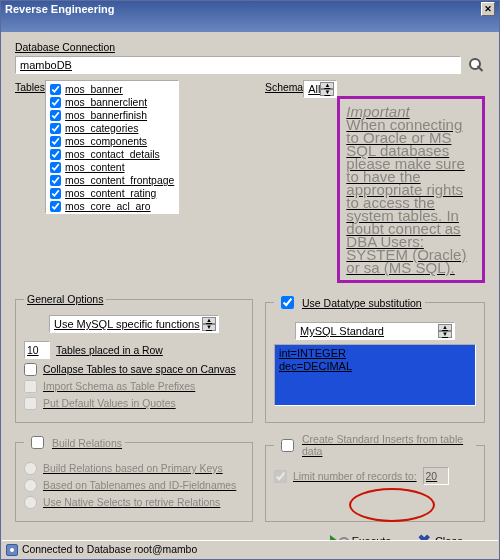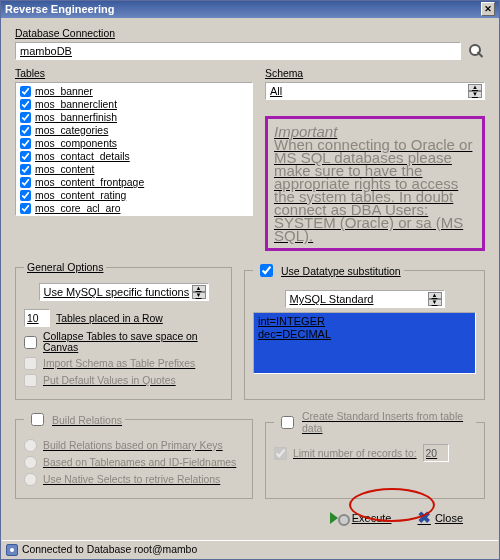--- a/index.html
+++ b/index.html
@@ -10,34 +10,34 @@
     color: #000;
     background: #fff;
     width: 500px;
     height: 560px;
     overflow: hidden;
   }
   .window { width: 500px; height: 560px; border: 1px solid #5a6b9c; background: #d4d0c8; position: relative; }
   .titlebar {
     background: linear-gradient(#3a5a9c, #6a86c0);
     color: #fff; font-weight: bold;
-    height: 17px; line-height: 17px; padding: 0 4px;
+    height: 31px; line-height: 17px; padding: 0 4px;
     display: flex; justify-content: space-between;
     font-size: 11px;
     gap: 36px;
   }
   .titlebar .close {
     width: 14px; height: 14px; margin-top: 1px;
     background: #d4d0c8; color: #000; text-align: center; line-height: 12px;
     border: 1px solid #fff; border-right-color:#666; border-bottom-color:#666;
     font-size: 9px;
   }
   .content { padding: 8px 14px 4px 14px; text-decoration: underline; }
   .row { display: flex; gap: 12px; }
-  .col { display: flex; flex-direction: column; }
+  .col { display: flex; flex-direction: row; }
   .label { margin: 2px 0 3px 0; }
   .db-row { display: flex; gap: 6px; margin-bottom: 6px; }
   .db-input {
     flex: 1; height: 18px; padding: 1px 4px;
     border: 1px inset #fff; background: #fff;
     font-family: inherit; font-size: 11px;
   }
   .icon-search { width: 18px; height: 18px; display:inline-block; position:relative; }
   .icon-search::before {
     content:""; position:absolute; width:8px; height:8px; border:2px solid #555; border-radius:50%;
@@ -168,21 +168,21 @@
             </div>
         </div>
         <div class="grayfield">
           <div class="imp-title">Important</div>
           <div>When connecting to Oracle or MS SQL databases please make sure to have the appropriate rights to access the system tables. In doubt connect as DBA Users: SYSTEM (Oracle) or sa (MS SQL).</div>
         </div>
       </div>
     </div>
 
     <div class="row" style="margin-top:10px">
-      <fieldset style="width:217px">
+      <fieldset style="width:238px">
         <legend>General Options</legend>
         <div class="combo" style="width:170px;margin:4px auto 8px auto">
           <span>Use MySQL specific functions</span>
           <div class="spinner">
               <div>▲</div>
               <div>▼</div>
             </div>
         </div>
         <div class="opt">
           <input class="numbox" value="10" style="">

